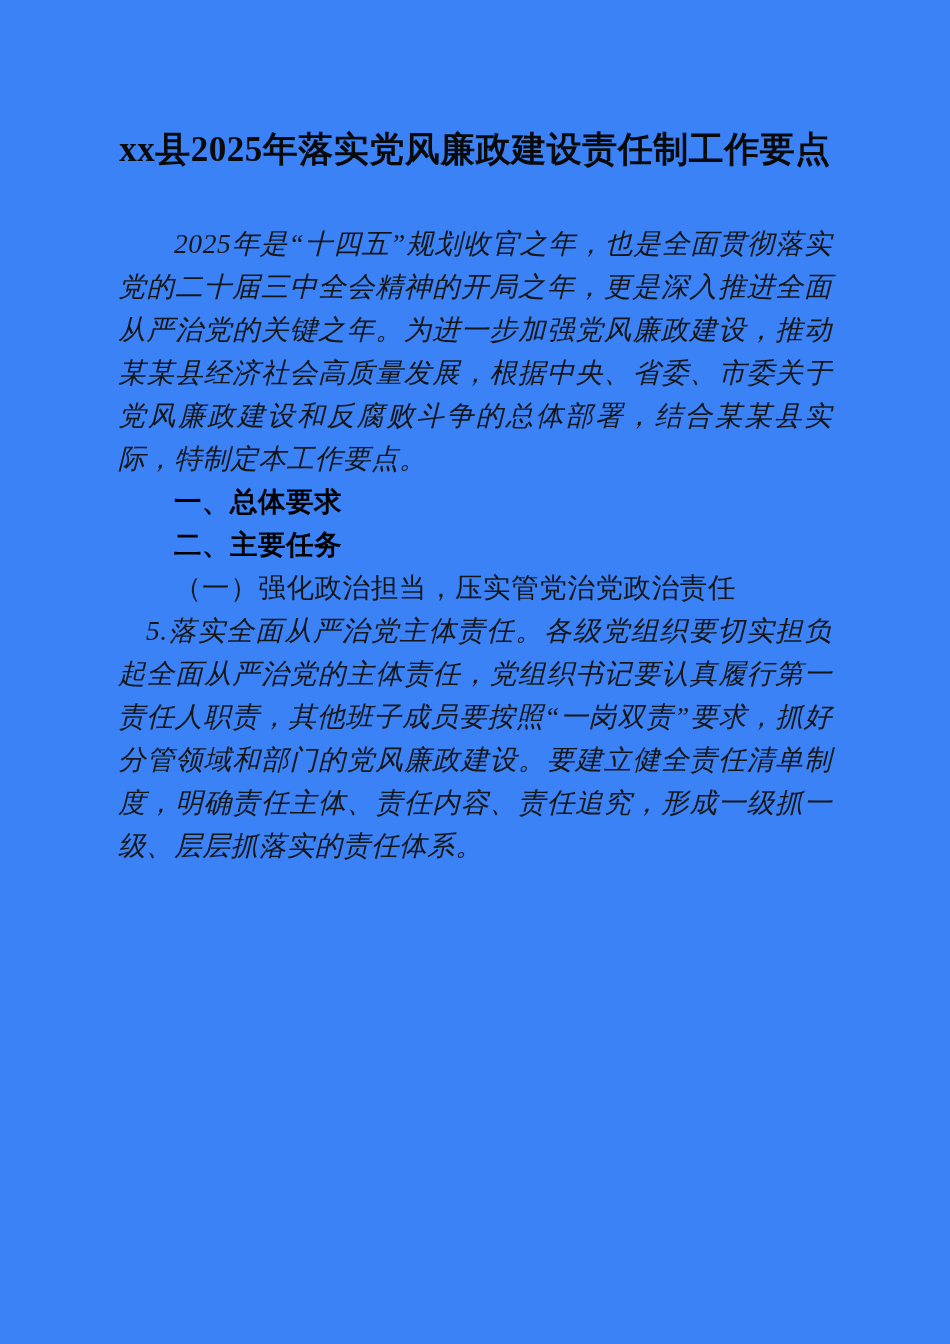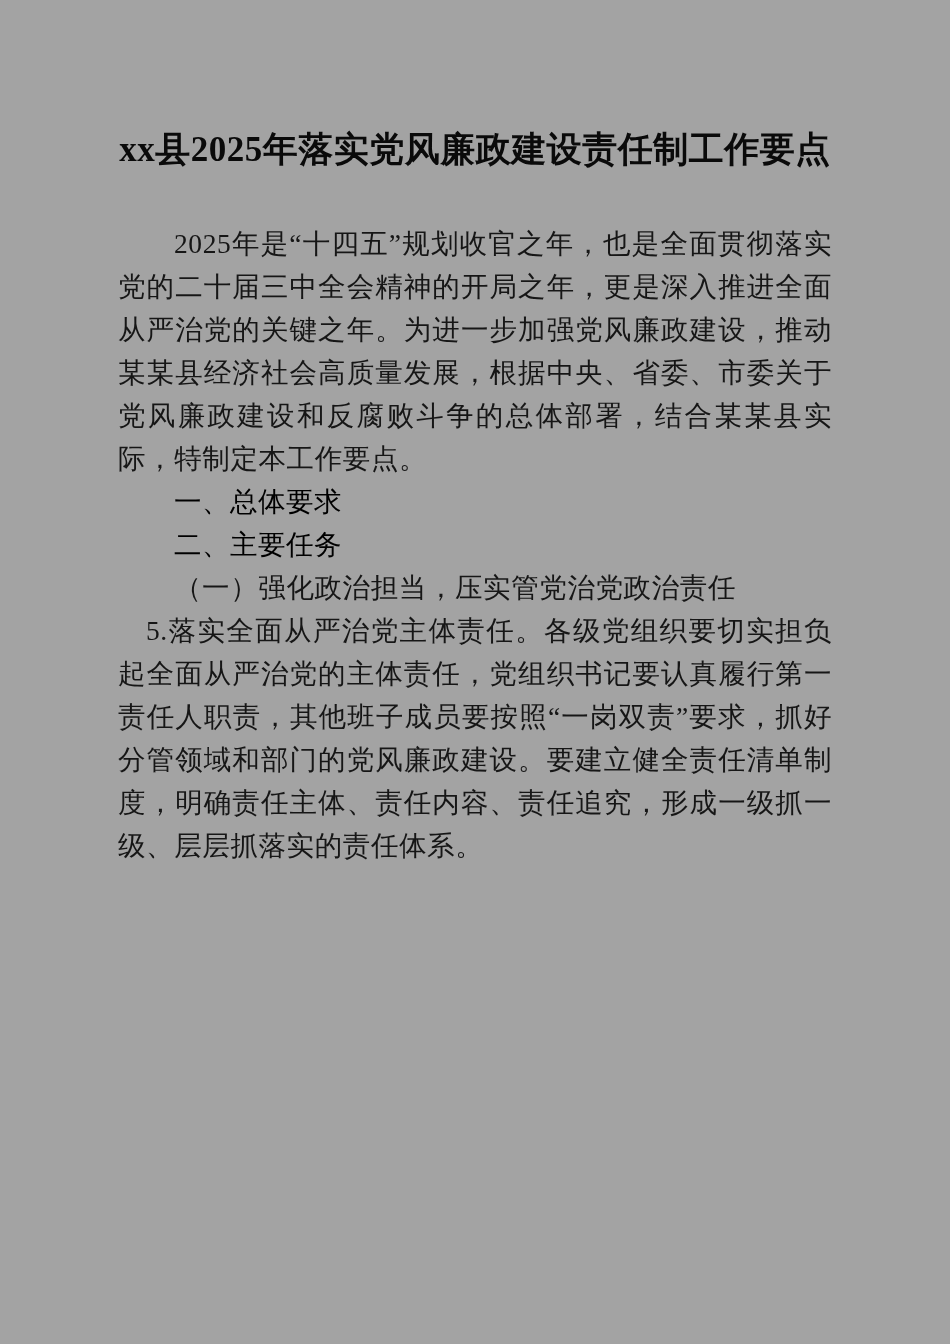--- a/index.html
+++ b/index.html
@@ -14,21 +14,21 @@
     overflow: hidden;
     font-family: "Liberation Serif", "DejaVu Serif", serif;
     color: #000000;
     -webkit-font-smoothing: antialiased;
   }
 
   .page {
     position: relative;
     width: 950px;
     height: 1344px;
-    background: #a3a3a3;
+    background: #3b82f6;
     box-sizing: border-box;
     padding: 0;
   }
 
   .content {
     position: absolute;
     left: 118px;
     top: 0;
     width: 714px;
   }
@@ -55,33 +55,34 @@
   .para {
     margin: 0;
     font-family: "Liberation Serif", "DejaVu Serif", serif;
     font-size: 27.5px;
     line-height: 43px;
     text-align: justify;
     text-align-last: left;
     text-justify: inter-ideograph;
     letter-spacing: 0.6px;
     color: #161616;
+    font-style: italic;
   }
   .para.indent2 {
     text-indent: 56px;
   }
   .para.indent1 {
     text-indent: 28px;
   }
 
   
   .heading-1 {
     margin: 0;
     font-family: "Liberation Sans", "DejaVu Sans", sans-serif;
-    font-weight: 400;
+    font-weight: 700;
     font-size: 27.5px;
     line-height: 43px;
     text-indent: 56px;
     letter-spacing: 0.5px;
     color: #000000;
   }
 
   
   .heading-2 {
     margin: 0;

